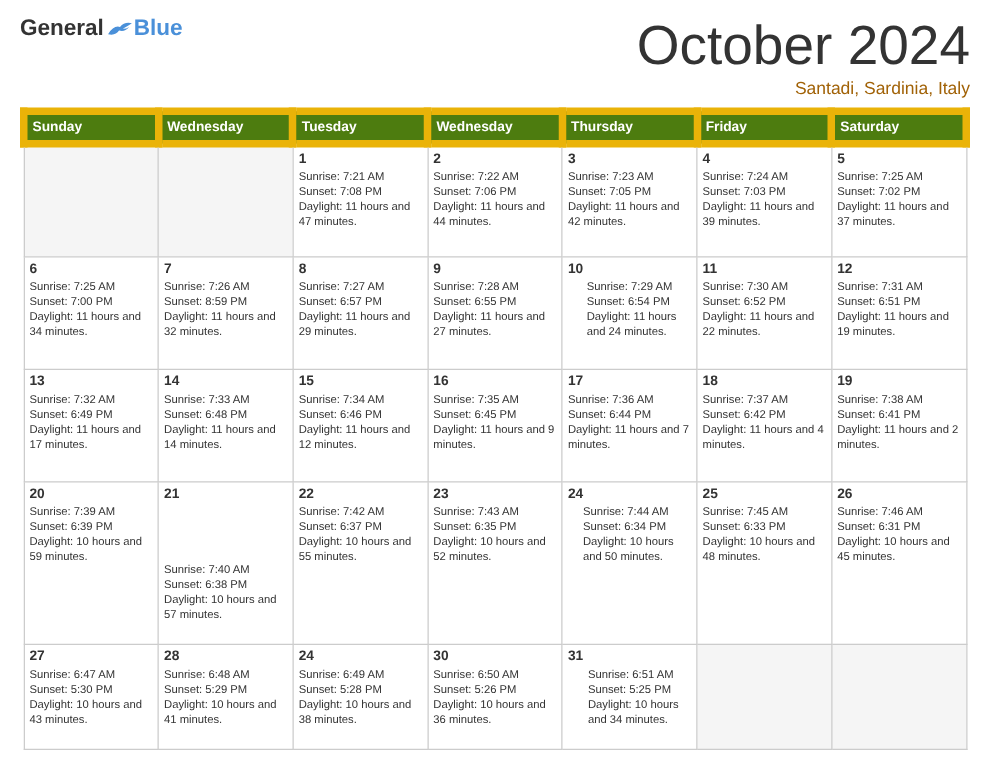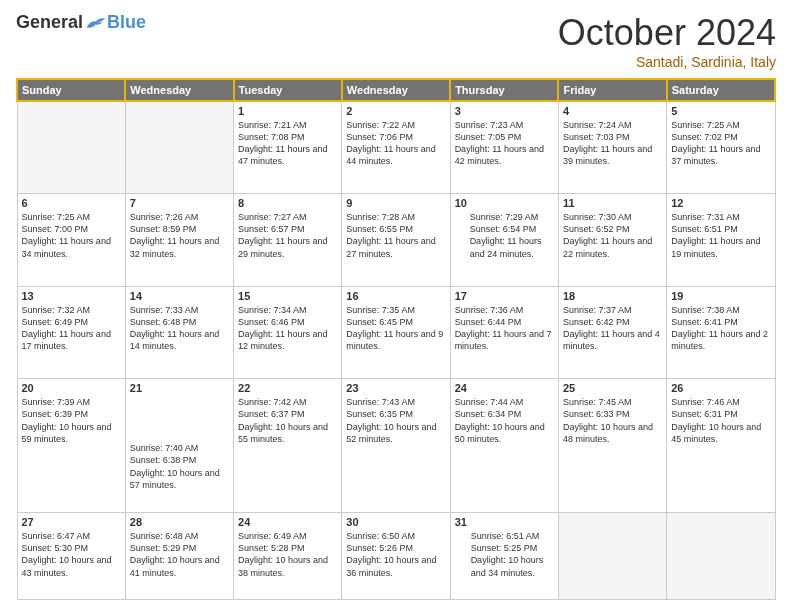--- a/index.html
+++ b/index.html
@@ -39,43 +39,43 @@
     .logo-blue { color: #4a90d9; }
     .logo-bird {
       width: 22px;
       height: 18px;
       margin-left: 2px;
     }
     .title-block {
       text-align: right;
     }
     .month-title {
-      font-size: 36px;
+      font-size: 44px;
       font-weight: normal;
       color: #333;
     }
     .location {
       font-size: 14px;
       color: #a16207;
     }
     .calendar {
       flex: 1;
       border: 1px solid #ccc;
       border-collapse: collapse;
       width: 100%;
       table-layout: fixed;
     }
     .calendar th {
-      background: #737373;
+      background: #4d7c0f;
       color: #fff;
       font-size: 11px;
       font-weight: bold;
       padding: 4px 4px;
       text-align: left;
-      border: 2px solid #eab308;
+      border: 6px solid #eab308;
     }
     .calendar td {
       border: 1px solid #ccc;
       vertical-align: top;
       padding: 3px 4px;
       font-size: 9.5px;
       color: #333;
       background: #fff;
       height: 80px;
     }
@@ -272,21 +272,21 @@
 Daylight: 10 hours and 55 minutes.</div>
           </td>
           <td>
             <span class="day-num">23</span>
             <div class="cell-text" style="white-space: pre-line;">Sunrise: 7:43 AM
 Sunset: 6:35 PM
 Daylight: 10 hours and 52 minutes.</div>
           </td>
           <td>
             <span class="day-num">24</span>
-            <div class="cell-text" style="white-space: pre-line;">Sunrise: 7:44 AM
+            <div class="cell-text" style="white-space: pre-line; margin-left: 12px;">Sunrise: 7:44 AM
 Sunset: 6:34 PM
 Daylight: 10 hours and 50 minutes.</div>
           </td>
           <td>
             <span class="day-num">25</span>
             <div class="cell-text" style="white-space: pre-line;">Sunrise: 7:45 AM
 Sunset: 6:33 PM
 Daylight: 10 hours and 48 minutes.</div>
           </td>
           <td>

